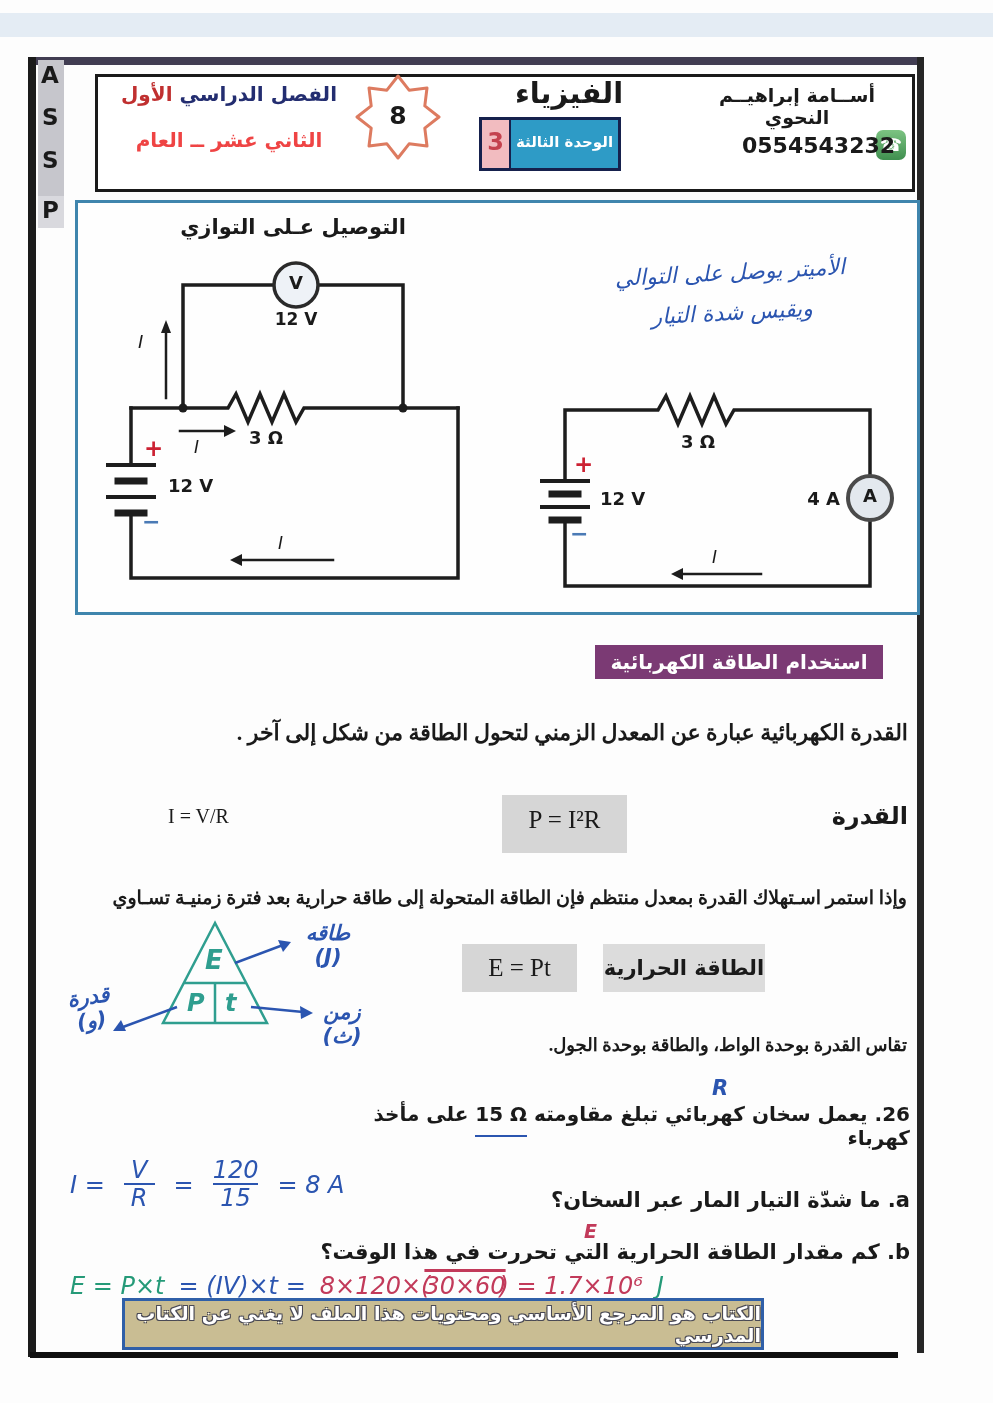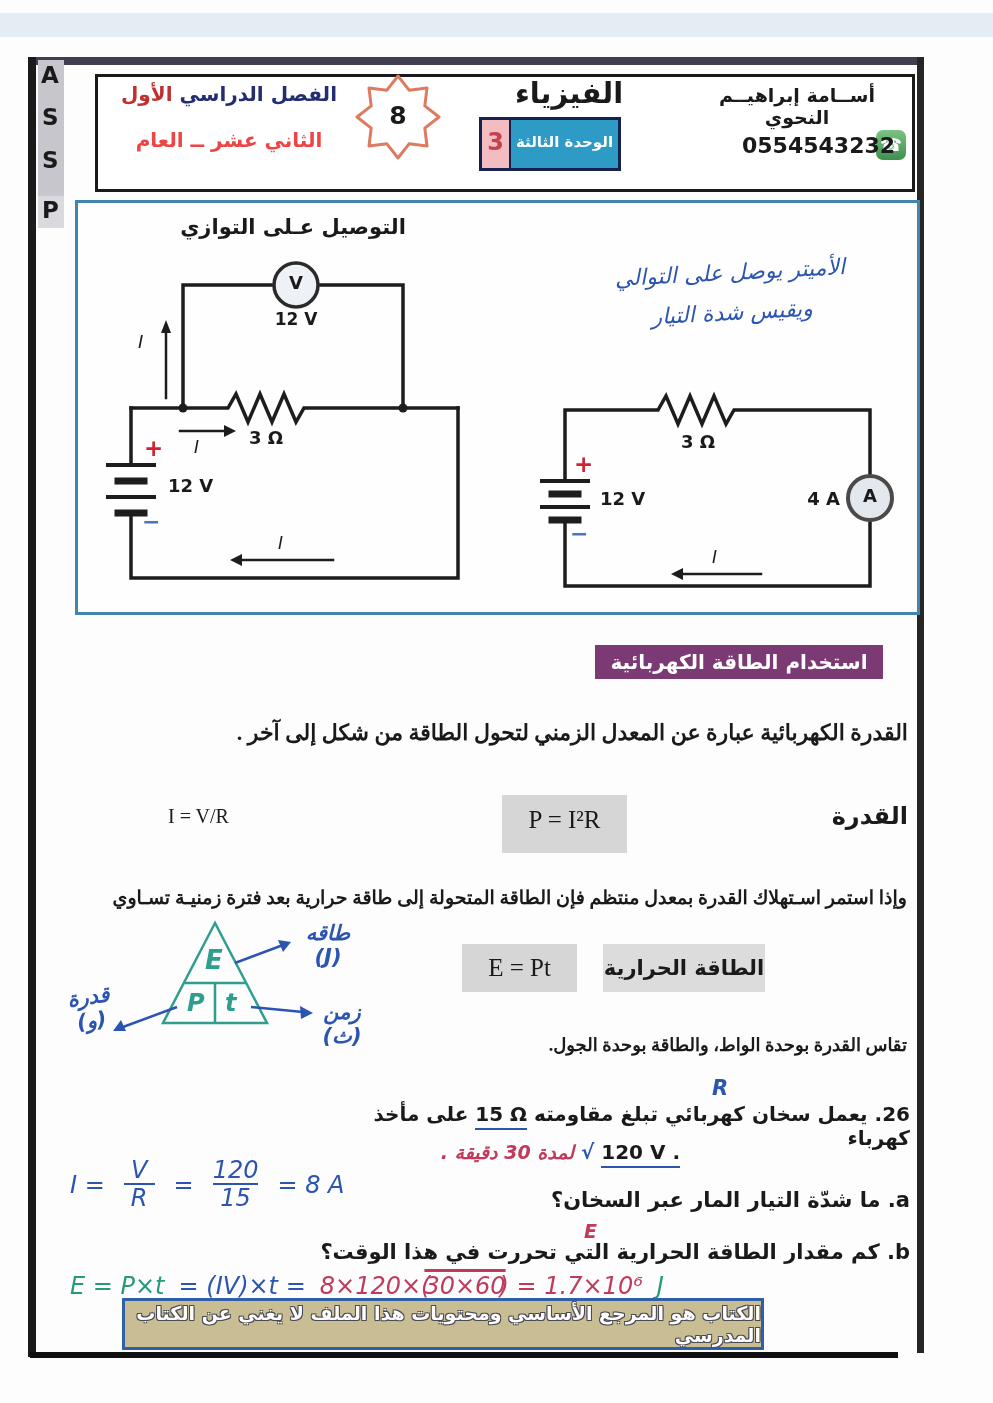--- a/index.html
+++ b/index.html
@@ -10,21 +10,21 @@
   .c{text-align:center;}
   .b{font-weight:bold;}
   .i{font-style:italic;}
   .serif{font-family:"Liberation Serif","DejaVu Serif",serif;}
   .hw-blue{color:#2b55b0;font-style:italic;}
   .hw-red{color:#c23a5a;font-style:italic;}
   .hw-green{color:#259a78;font-style:italic;}
   .graybox{background:#d6d6d6;}
   .frac{display:inline-flex;flex-direction:column;align-items:center;line-height:1.05;vertical-align:middle;margin:0 5px;}
   .frac .bot{border-top:2.5px solid #2b55b0;padding:1px 7px 0 7px;}
-  .underblue{border-bottom:2.5px solid #2b55b0;padding-bottom:2px;}
+  .underblue{border-bottom:2.5px solid #2b55b0;padding-bottom:9px;}
   .overred{text-decoration:overline;text-decoration-color:#c23a5a;text-decoration-thickness:2.5px;}
   .sol-row{display:flex;align-items:center;gap:14px;font-size:24px;}
   .note-line{line-height:1.8;}
   .footer-text{color:#fff;text-shadow:1px 1px 0 #4a4a55,-1px -1px 0 #4a4a55,1px -1px 0 #4a4a55,-1px 1px 0 #4a4a55;}
 </style>
 </head>
 <body>
 
 <div class="page">
 
@@ -171,25 +171,20 @@
 
   <div class="abs rtl b serif" style="left:505px;top:1034px;width:402px;font-size:18px;text-align:right;">تقاس القدرة بوحدة الواط، والطاقة بوحدة الجول.</div>
 
   <div class="abs hw-blue b" style="left:712px;top:1076px;font-size:21px;">R</div>
   <div class="abs rtl b" style="left:370px;top:1102px;width:540px;font-size:20px;text-align:right;">
     <span>26.</span>
     <span>يعمل سخان كهربائي تبلغ مقاومته</span>
     <span class="underblue" dir="ltr">15 Ω</span>
     <span>على مأخذ كهرباء</span>
   </div>
-  <div class="abs rtl b" style="left:380px;top:1140px;width:300px;font-size:20px;text-align:right;">
-    <span class="underblue" dir="ltr">120 V .</span>
-    <span class="hw-blue">√</span>
-    <span class="hw-red" style="font-size:19px;">لمدة 30 دقيقة .</span>
-  </div>
 
   <div class="abs hw-blue sol-row" style="left:70px;top:1158px;">
     <span>I =</span>
     <span class="frac">
       <span>V</span>
       <span class="bot">R</span>
     </span>
     <span>=</span>
     <span class="frac">
       <span>120</span>

